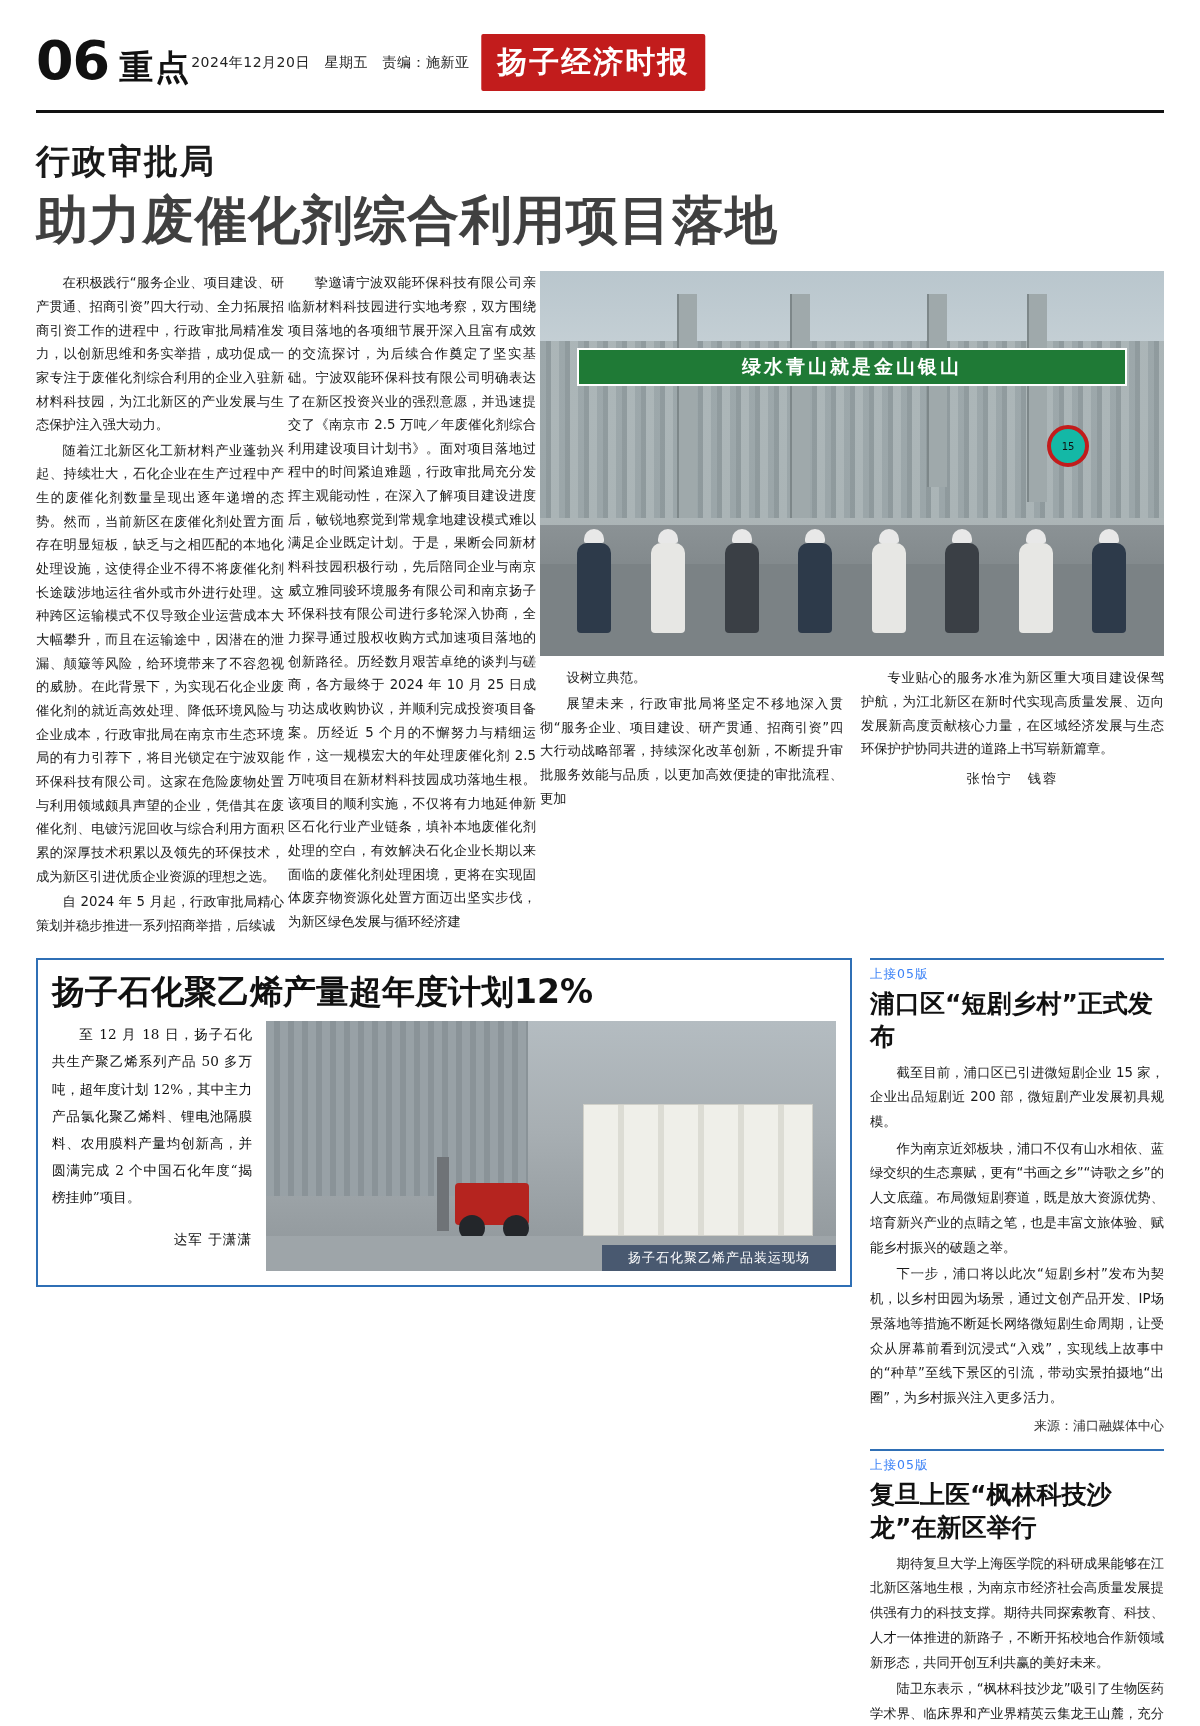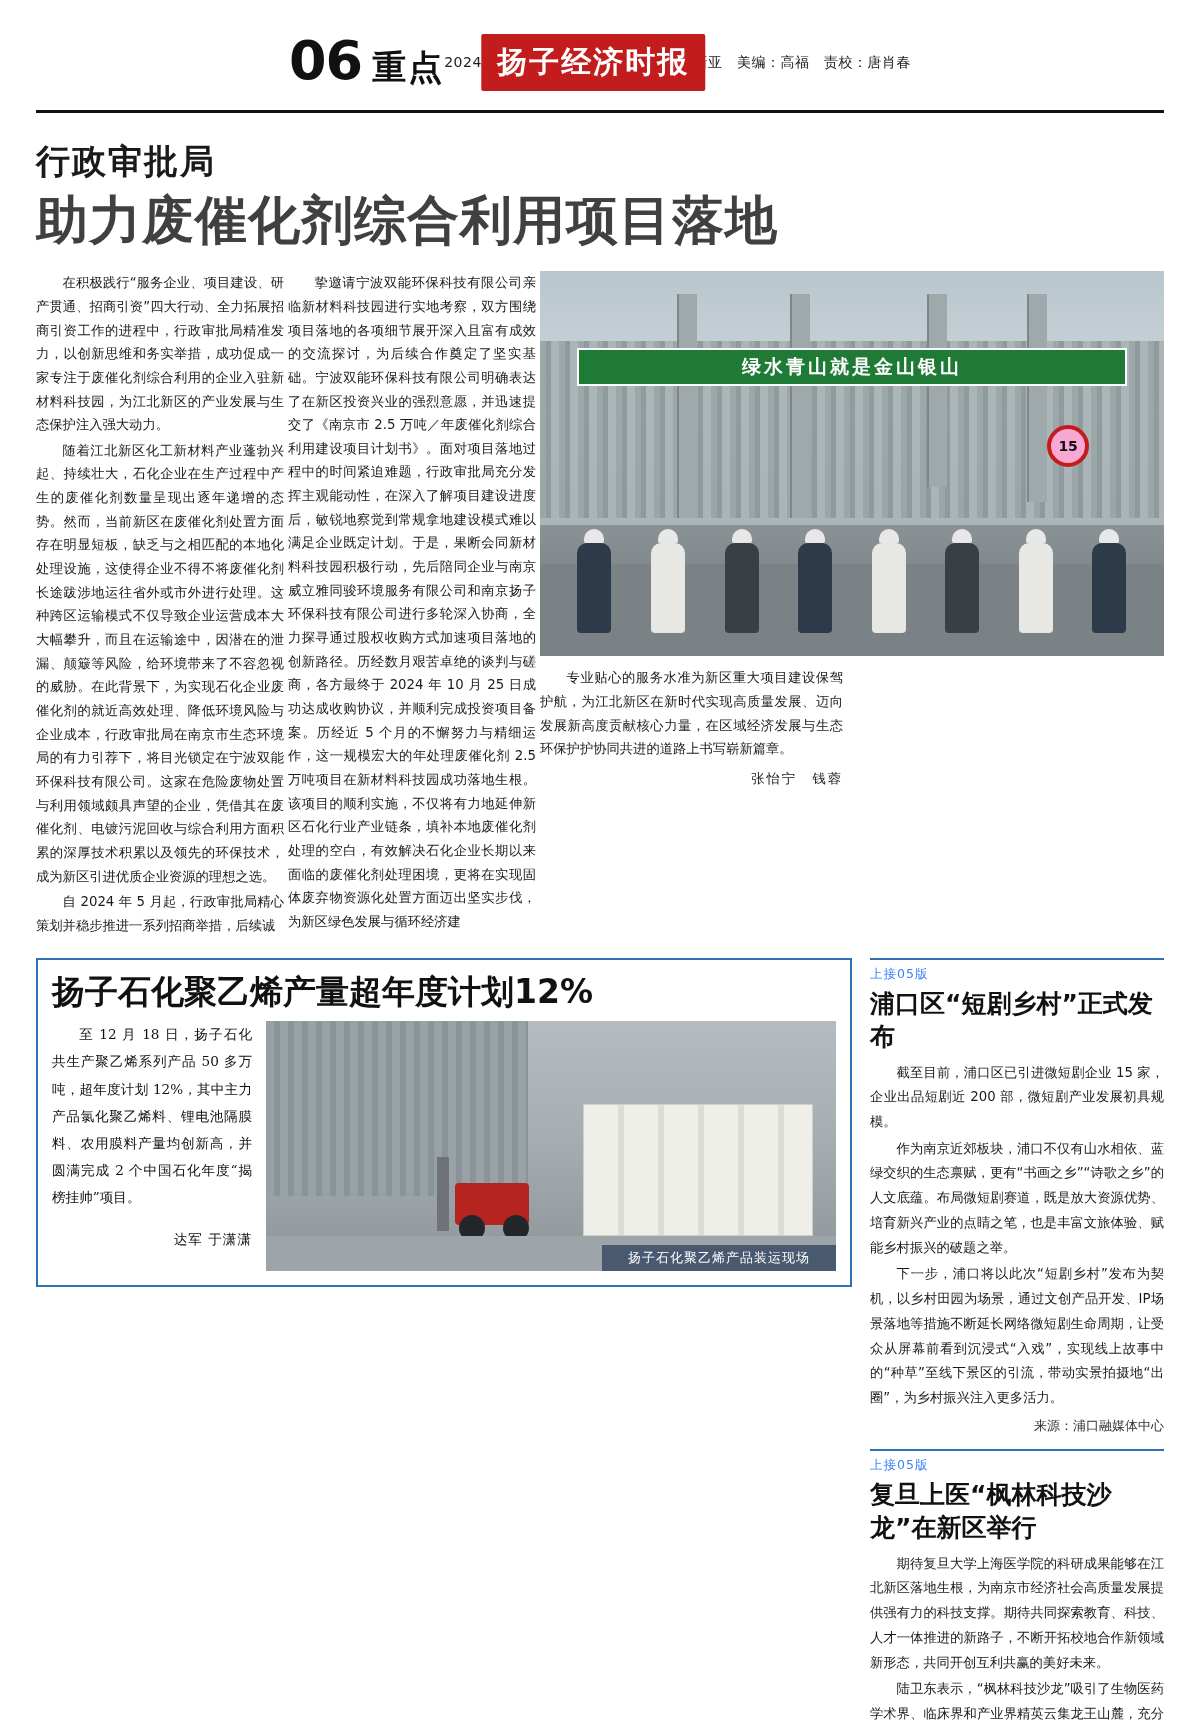--- a/index.html
+++ b/index.html
@@ -7,21 +7,21 @@
     width:1200px;height:1726px;background:#ffffff;
     font-family:"DejaVu Sans","Liberation Sans",sans-serif;
     color:#111;overflow:hidden;position:relative;
   }
   .page{width:1200px;height:1726px;position:relative;padding:0;box-sizing:border-box;}
 
   
   .masthead{
     position:relative;height:96px;margin:14px 36px 0 36px;
     border-bottom:3px solid #111;
-    display:flex;align-items:center;justify-content:center;
+    display:flex;align-items:center;justify-content:flex-start;
   }
   .mh-left{display:flex;align-items:baseline;gap:10px;}
   .mh-num{font-family:"DejaVu Sans",sans-serif;font-size:54px;font-weight:700;letter-spacing:-1px;color:#111;line-height:1;}
   .mh-sec{font-size:34px;font-weight:700;color:#111;letter-spacing:2px;}
   .mh-logo{
     background:#c21c1c;color:#fff;padding:8px 16px;border-radius:2px;
     font-size:30px;font-weight:700;letter-spacing:2px;
     display:flex;align-items:center;gap:4px;
     font-family:"DejaVu Sans",sans-serif;
     position:absolute;left:50%;transform:translateX(-53%);
@@ -56,26 +56,26 @@
     display:flex;align-items:center;justify-content:center;font-size:19px;font-weight:700;letter-spacing:3px;
     border:2px solid #ffffff;
   }
   .photo .ground{position:absolute;left:0;right:0;bottom:0;height:34%;background:linear-gradient(#8b9295,#6f7679);}
   .photo .road{position:absolute;left:0;right:0;bottom:0;height:24%;background:#7b8285;}
   .photo .people{position:absolute;bottom:6%;left:6%;right:6%;height:30%;display:flex;align-items:flex-end;justify-content:space-between;}
   .photo .person{width:34px;height:78%;background:#3a3f45;border-radius:10px 10px 4px 4px;position:relative;}
   .photo .person::before{content:"";position:absolute;top:-14px;left:7px;width:20px;height:14px;border-radius:10px 10px 2px 2px;background:#e8e8e8;}
   .photo .person.w{background:#e7e7e4;}
   .photo .person.b{background:#2d3a4a;}
-  .photo .sign{position:absolute;right:12%;top:40%;width:34px;height:34px;border-radius:50%;background:#f9a8d4;border:4px solid #c21c1c;
-     display:flex;align-items:center;justify-content:center;font-size:14px;font-weight:700;color:#111;}
+  .photo .sign{position:absolute;right:12%;top:40%;width:34px;height:34px;border-radius:50%;background:#14b8a6;border:4px solid #c21c1c;
+     display:flex;align-items:center;justify-content:center;font-size:10px;font-weight:400;color:#111;}
 
   .under-photo{display:flex;gap:18px;margin-top:10px;}
   .under-photo .col{width:calc(50% - 9px);}
-  .byline{text-align:right;font-size:13.3px;margin-top:6px;letter-spacing:2px;}
+  .byline{text-align:center;font-size:13.3px;margin-top:6px;letter-spacing:2px;}
 
   
   .mid{margin:18px 36px 0 36px;display:flex;gap:18px;align-items:flex-start;}
   .mid-left{width:816px;}
   .mid-right{flex:1;}
 
   .yzbox{border:2px solid #2f6fb5;padding:12px 14px 14px 14px;background:#fff;}
   .yz-title{font-size:33px;font-weight:700;letter-spacing:0;color:#111;line-height:1.2;margin-bottom:10px;}
   .yz-body{display:flex;gap:14px;}
   .yz-text{width:200px;font-size:13.6px;line-height:2;color:#111;font-family:"DejaVu Serif","Liberation Serif",serif;text-align:justify;}
@@ -155,20 +155,24 @@
           <div class="person"></div>
           <div class="person b"></div>
           <div class="person w"></div>
           <div class="person"></div>
           <div class="person w"></div>
           <div class="person b"></div>
         </div>
       </div>
 
       <div class="under-photo">
+        <div class="col">
+          <p>设树立典范。</p>
+          <p>展望未来，行政审批局将坚定不移地深入贯彻“服务企业、项目建设、研产贯通、招商引资”四大行动战略部署，持续深化改革创新，不断提升审批服务效能与品质，以更加高效便捷的审批流程、更加</p>
+        </div>
         <div class="col">
           <p>专业贴心的服务水准为新区重大项目建设保驾护航，为江北新区在新时代实现高质量发展、迈向发展新高度贡献核心力量，在区域经济发展与生态环保护护协同共进的道路上书写崭新篇章。</p>
           <div class="byline">张怡宁　钱蓉</div>
         </div>
       </div>
     </div>
   </div>
 
   <div class="mid">
     <div class="mid-left">

